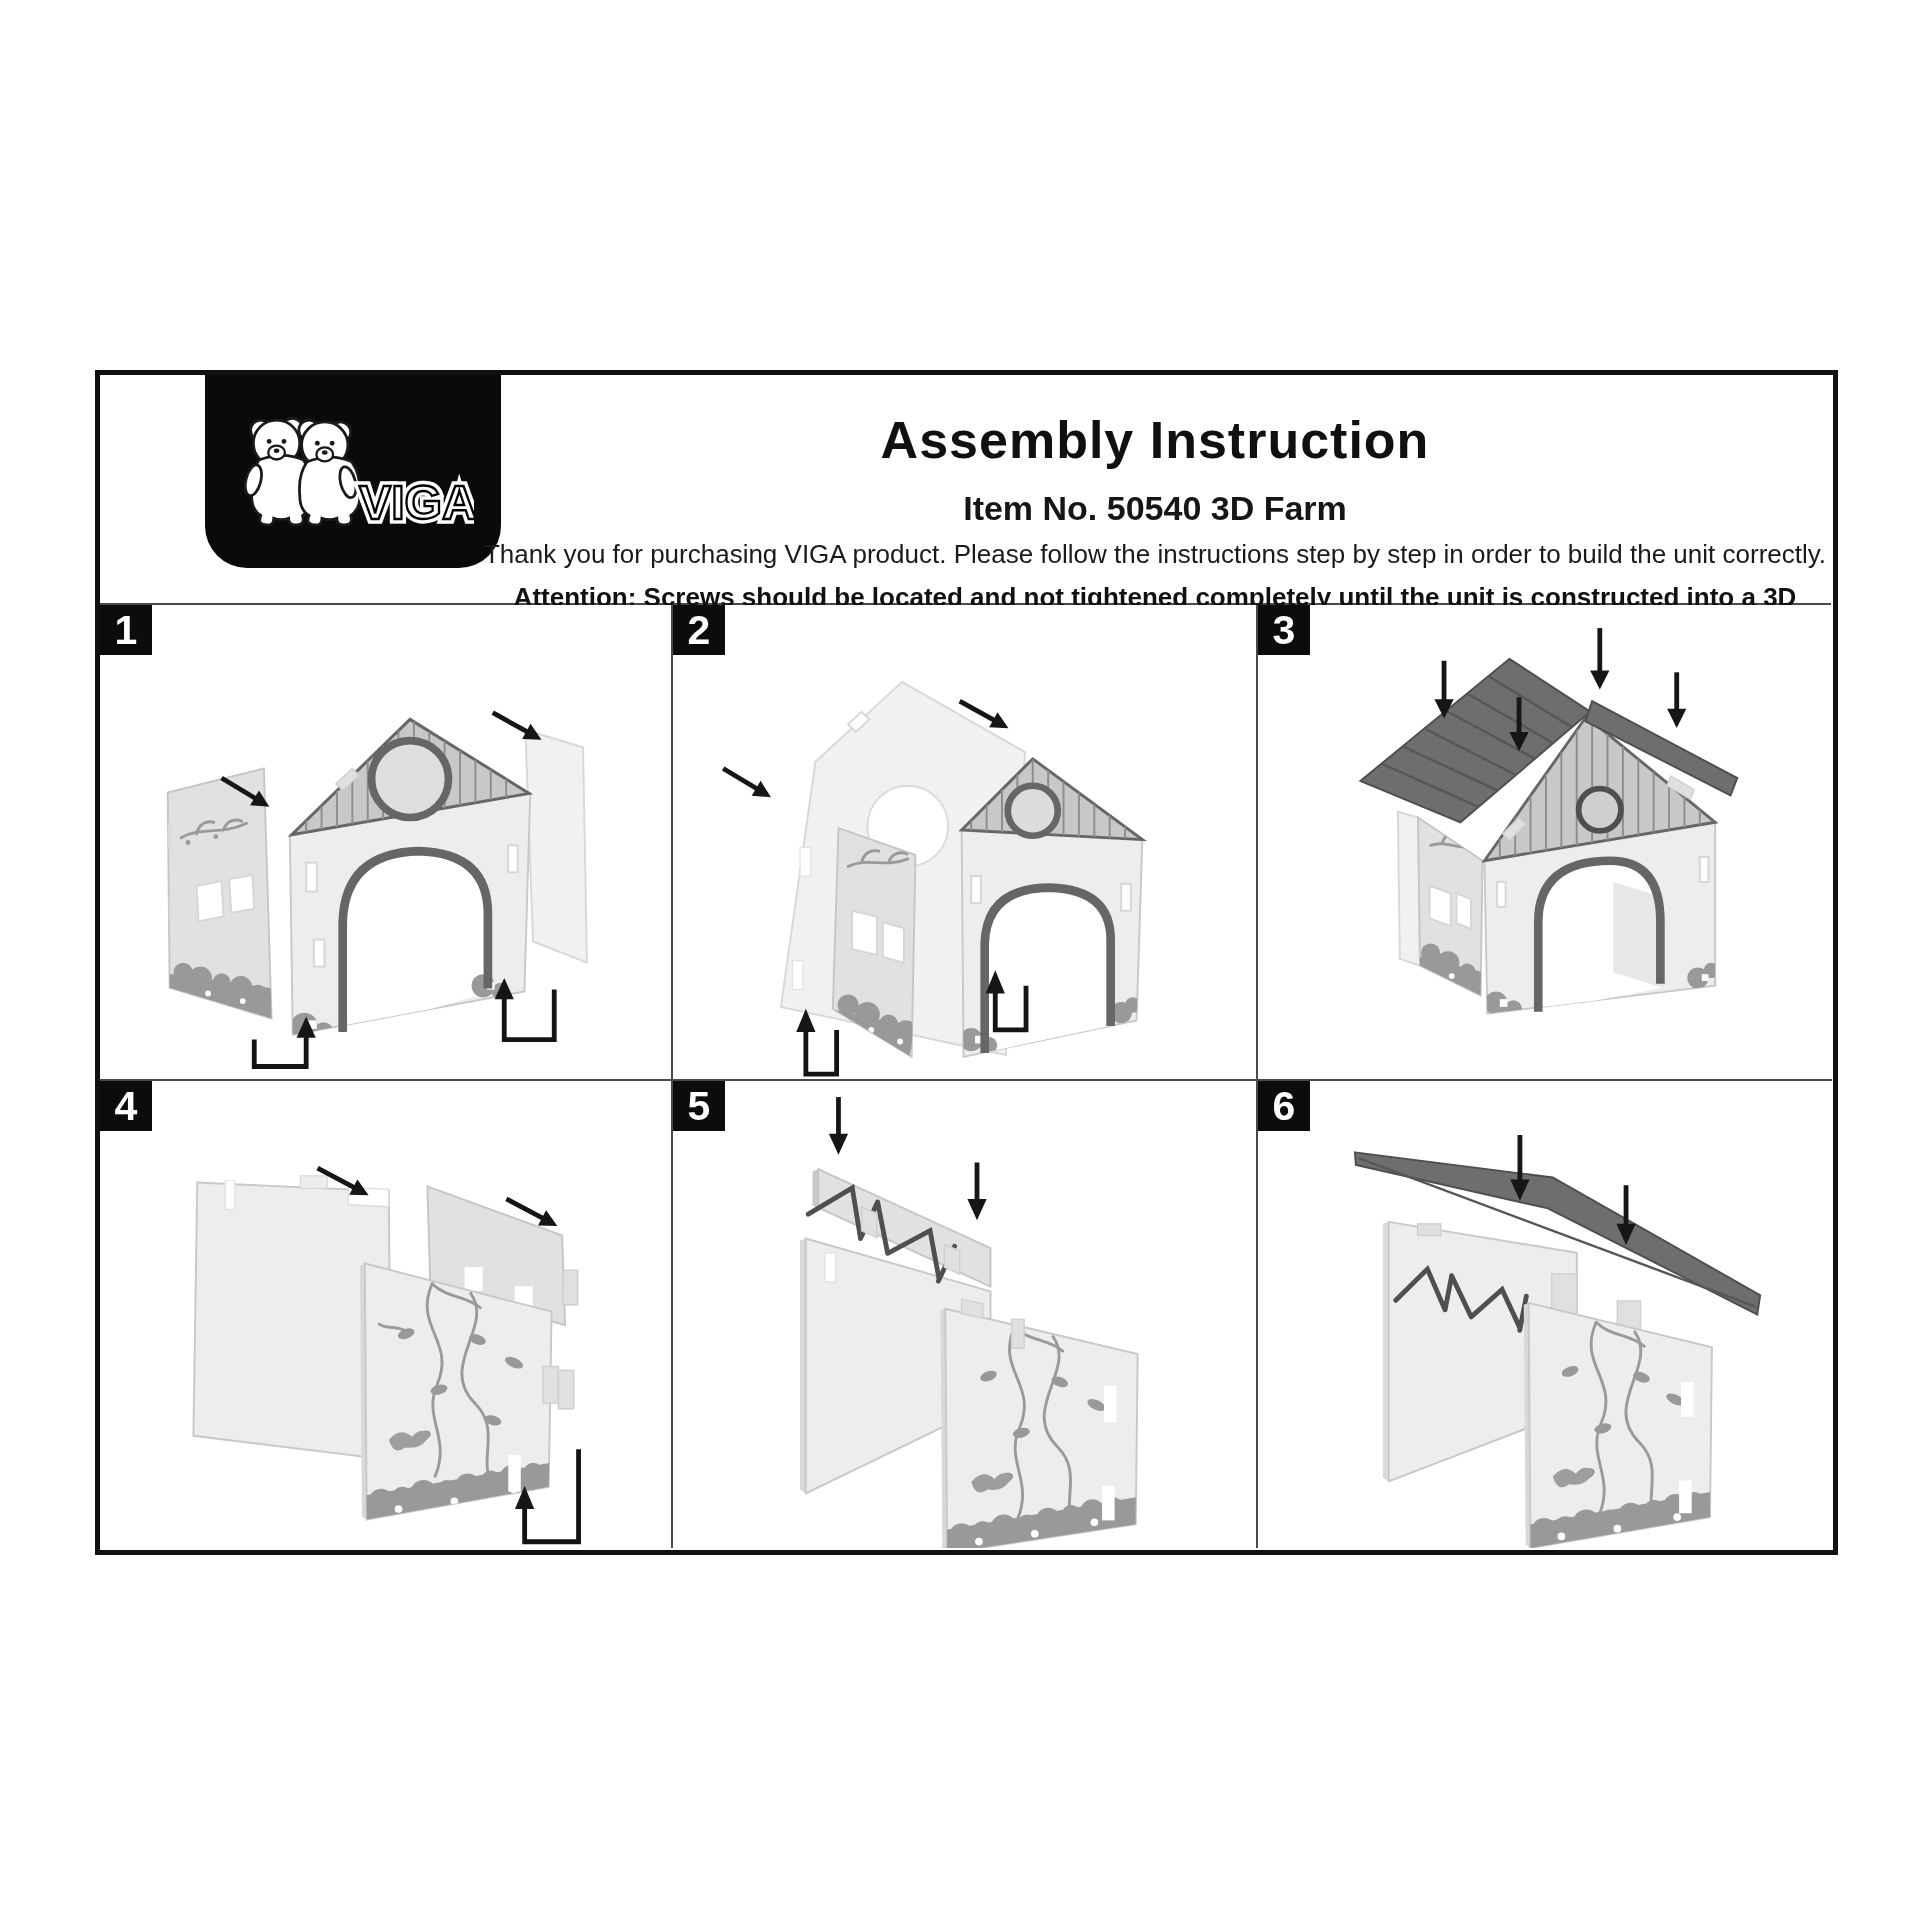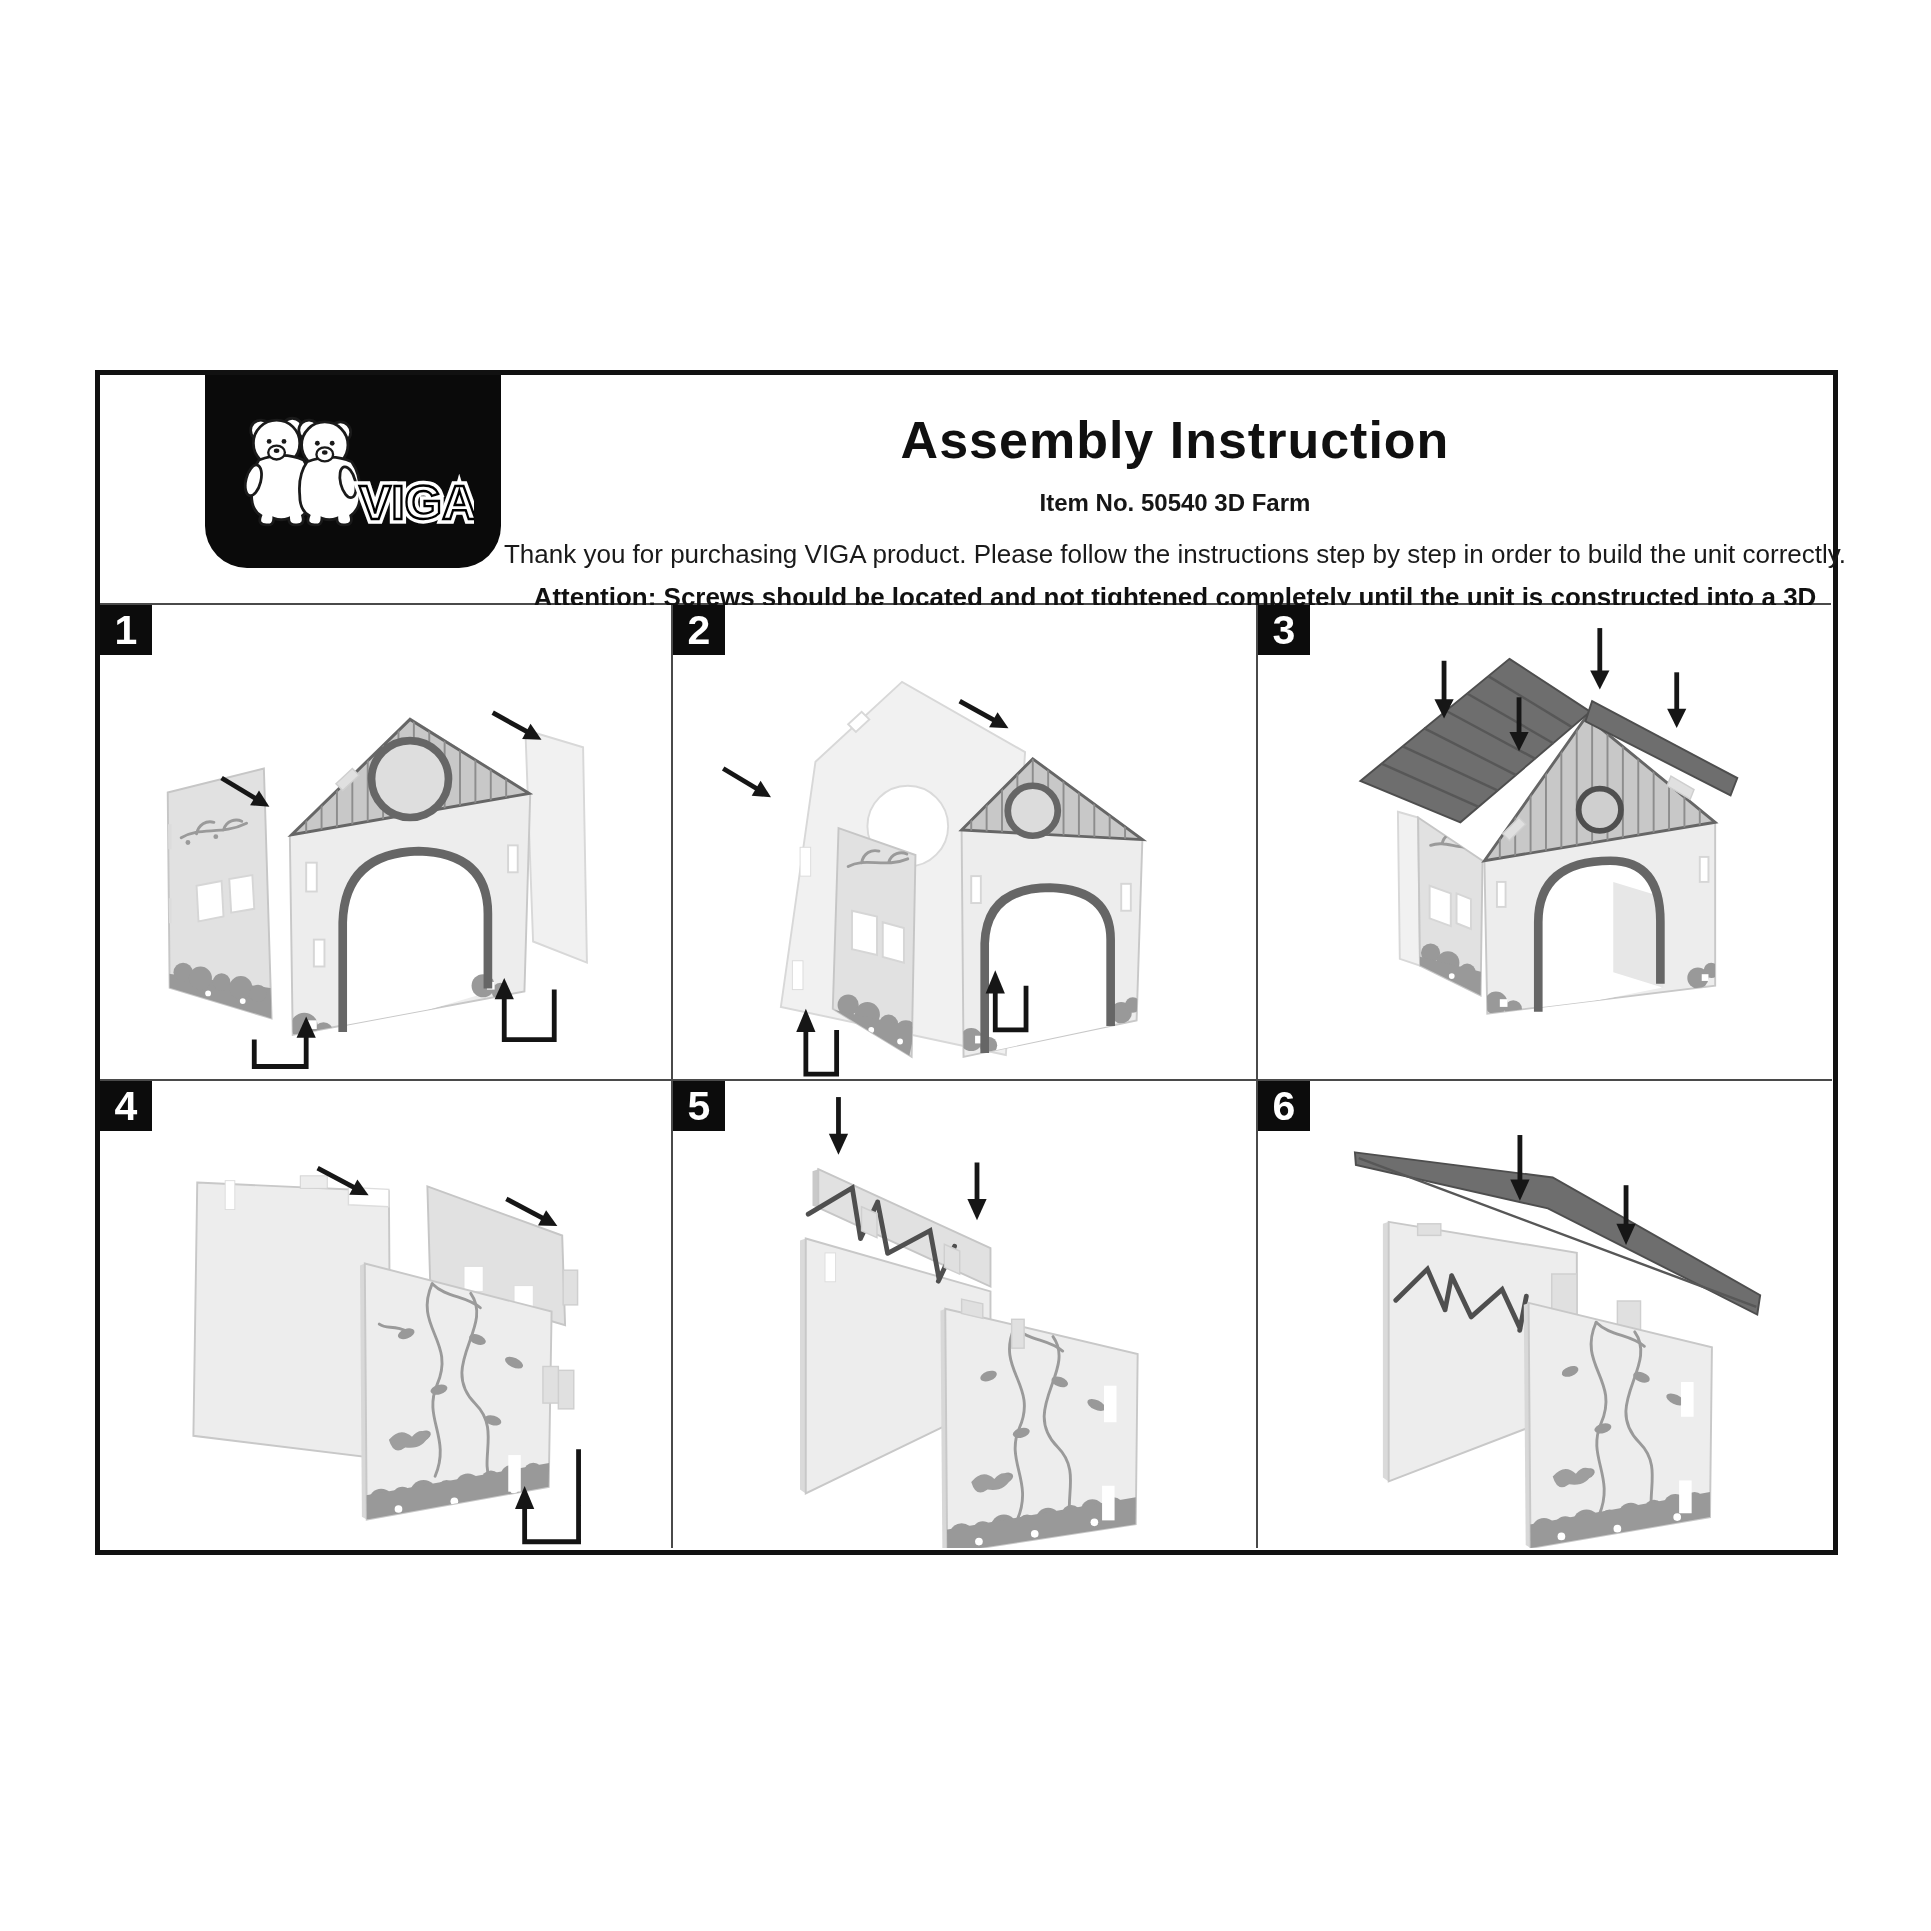--- a/index.html
+++ b/index.html
@@ -1,23 +1,23 @@
 <!DOCTYPE html>
 <html><head>
 <meta charset="utf-8">
 <style>
   html,body{margin:0;padding:0;background:#fff;}
   .page{position:relative;width:1931px;height:1931px;background:#ffffff;font-family:"Liberation Sans",sans-serif;overflow:hidden;}
   .doc{position:absolute;left:95px;top:370px;width:1743px;height:1185px;border:5.8px solid #111;box-sizing:border-box;background:#fff;}
   
   .header{position:absolute;left:0;top:0;width:1731px;height:230px;border-bottom:2.9px solid #4a4a4a;box-sizing:border-box;background:#fff;}
   .logo-box{position:absolute;left:105px;top:0;width:296px;height:193px;background:#0a0a0a;border-radius:0 0 42px 42px;display:flex;align-items:center;justify-content:center;}
-  .title-wrap{position:absolute;left:379px;top:0;width:1352px;height:230px;text-align:center;margin-left:20px;}
+  .title-wrap{position:absolute;left:379px;top:0;width:1352px;height:230px;text-align:center;}
   .title{position:absolute;left:0;top:35px;width:100%;font-size:52px;font-weight:bold;color:#101010;letter-spacing:1px;}
-  .item-line{position:absolute;left:0;top:114px;width:100%;font-size:24px;font-weight:bold;color:#161616;}
+  .item-line{position:absolute;left:0;top:114px;width:100%;font-size:34px;font-weight:bold;color:#161616;}
   .intro-line{position:absolute;left:0;top:164px;width:100%;font-size:26px;color:#1a1a1a;}
   .attention-line{position:absolute;left:0;top:207px;width:100%;font-size:26px;font-weight:bold;color:#111;}
   
   .steps-grid{position:absolute;left:0;top:230px;width:1731px;height:943px;display:grid;grid-template-columns:573px 585px 574px;grid-template-rows:476px 467px;}
   .cell{position:relative;box-sizing:border-box;background:#fff;}
   .cell.bR{border-right:2.9px solid #4a4a4a;}
   .cell.bB{border-bottom:2.9px solid #4a4a4a;}
   .badge{position:absolute;left:0;top:0;width:52px;height:50px;background:#0c0c0c;color:#fff;font-size:41px;font-weight:bold;display:flex;align-items:center;justify-content:center;z-index:2;}
   .diag{position:absolute;left:0;top:0;width:100%;height:100%;}
   svg{display:block;}

